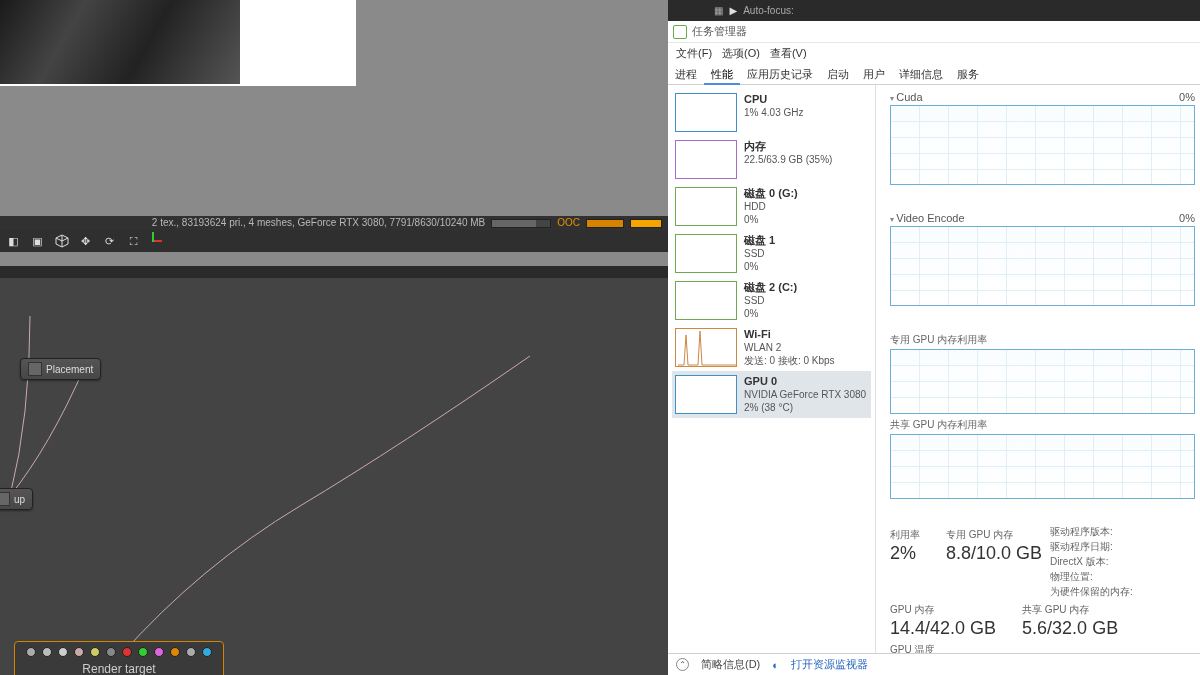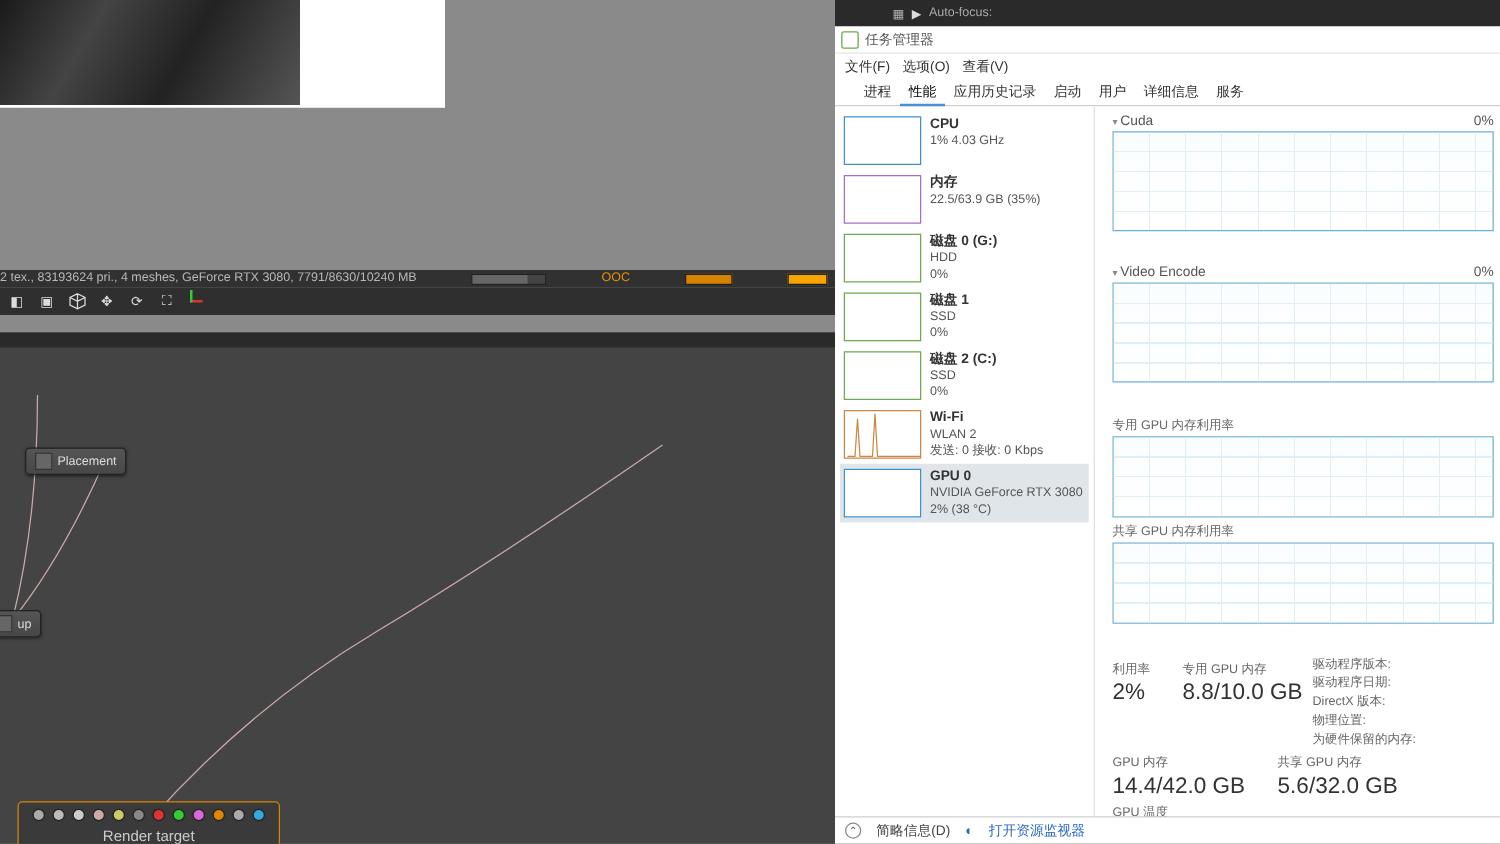--- a/index.html
+++ b/index.html
@@ -1,20 +1,20 @@
 <!DOCTYPE html>
 <html><head>
 <meta charset="utf-8">
 <style>
 *{box-sizing:border-box;margin:0;padding:0;font-family:"Segoe UI","Microsoft YaHei",sans-serif}
 body{width:1200px;height:675px;overflow:hidden;position:relative;background:#8a8a8a}
 .left{position:absolute;left:0;top:0;width:668px;height:675px;background:#8a8a8a}
 .thumb{position:absolute;left:0;top:0;width:356px;height:86px;background:#fff;border-right:2px solid #fff;border-bottom:2px solid #fff}
 .thumb-inner{width:240px;height:84px;background:linear-gradient(120deg,#1a1a1a,#444 30%,#222 60%,#555);}
-.stats{position:absolute;left:0;top:216px;width:668px;height:14px;background:#313131;color:#b8b8b8;font-size:10px;line-height:14px;text-align:right;padding-right:6px;display:flex;justify-content:space-between;align-items:center;gap:6px}
+.stats{position:absolute;left:0;top:216px;width:668px;height:14px;background:#313131;color:#b8b8b8;font-size:10px;line-height:14px;text-align:right;padding-right:6px;display:flex;justify-content:flex-end;align-items:center;gap:6px}
 .mbar{display:inline-block;width:60px;height:9px;background:#444;border:1px solid #222;position:relative}
 .mbar::after{content:"";position:absolute;left:0;top:0;height:100%;width:76%;background:#666}
 .vbar{display:inline-block;width:38px;height:9px;background:#d68400;border:1px solid #222}
 .vbar.y{background:#f5a400;width:32px}
 .toolbar{position:absolute;left:0;top:230px;width:668px;height:22px;background:#2f2f2f;display:flex;align-items:center;padding-left:6px;gap:9px}
 .ticon{width:15px;height:15px;display:flex;align-items:center;justify-content:center;color:#ddd;font-size:11px}
 .axis{width:18px;height:18px;position:relative}
 .axis::before{content:"";position:absolute;left:2px;top:8px;width:10px;height:2px;background:#d33}
 .axis::after{content:"";position:absolute;left:2px;top:0;width:2px;height:10px;background:#3c3}
 .node-ed{position:absolute;left:0;top:266px;width:668px;height:423px;background:#444}
@@ -26,21 +26,21 @@
 .render-label{color:#ccc;font-size:12px;text-align:center;margin-top:3px}
 .port-row{display:flex;justify-content:center;gap:6px;padding:2px 5px}
 .port{width:10px;height:10px;border-radius:50%;border:1px solid #222}
 .right{position:absolute;left:668px;top:0;width:532px;height:675px;background:#fff}
 .topbar{height:21px;background:#2a2a2a;display:flex;align-items:center;gap:6px;padding-left:46px;color:#aaa;font-size:10px}
 .topbar .play{color:#ddd}
 .tm-title{height:22px;display:flex;align-items:center;gap:5px;padding-left:5px;font-size:11px;color:#555;border-bottom:1px solid #e6e6e6}
 .tm-icn{width:14px;height:14px;border:1.5px solid #6aa84f;border-radius:2px;position:relative}
 .tm-menu{height:20px;display:flex;align-items:center;gap:2px;padding-left:4px;font-size:11px;color:#333}
 .tm-menu span{padding:0 4px}
-.tm-tabs{height:22px;display:flex;align-items:flex-start;padding-left:16px;font-size:11px;color:#333;border-bottom:1px solid #d0d0d0}
+.tm-tabs{height:22px;display:flex;align-items:flex-start;padding-left:0;font-size:11px;color:#333;border-bottom:1px solid #d0d0d0}
 .tm-tabs span{padding:0 7px;height:22px;line-height:22px}
 .tm-tabs .act{border-bottom:2px solid #4a90d9;color:#000}
 .tm-body{display:flex;height:calc(100% - 21px - 22px - 20px - 22px - 22px)}
 .sb{width:208px;border-right:1px solid #e0e0e0;padding:4px;overflow:hidden}
 .sb-item{display:flex;gap:7px;padding:4px 3px;align-items:flex-start;border-radius:0}
 .sb-item.sel{background:#e0e5ea}
 .sp{width:62px;height:39px;border:1px solid;position:relative;flex-shrink:0;background:#fff}
 .sp.cpu{border-color:#3c91c9}
 .sp.mem{border-color:#a36ec9}
 .sp.disk{border-color:#6ea84f}

